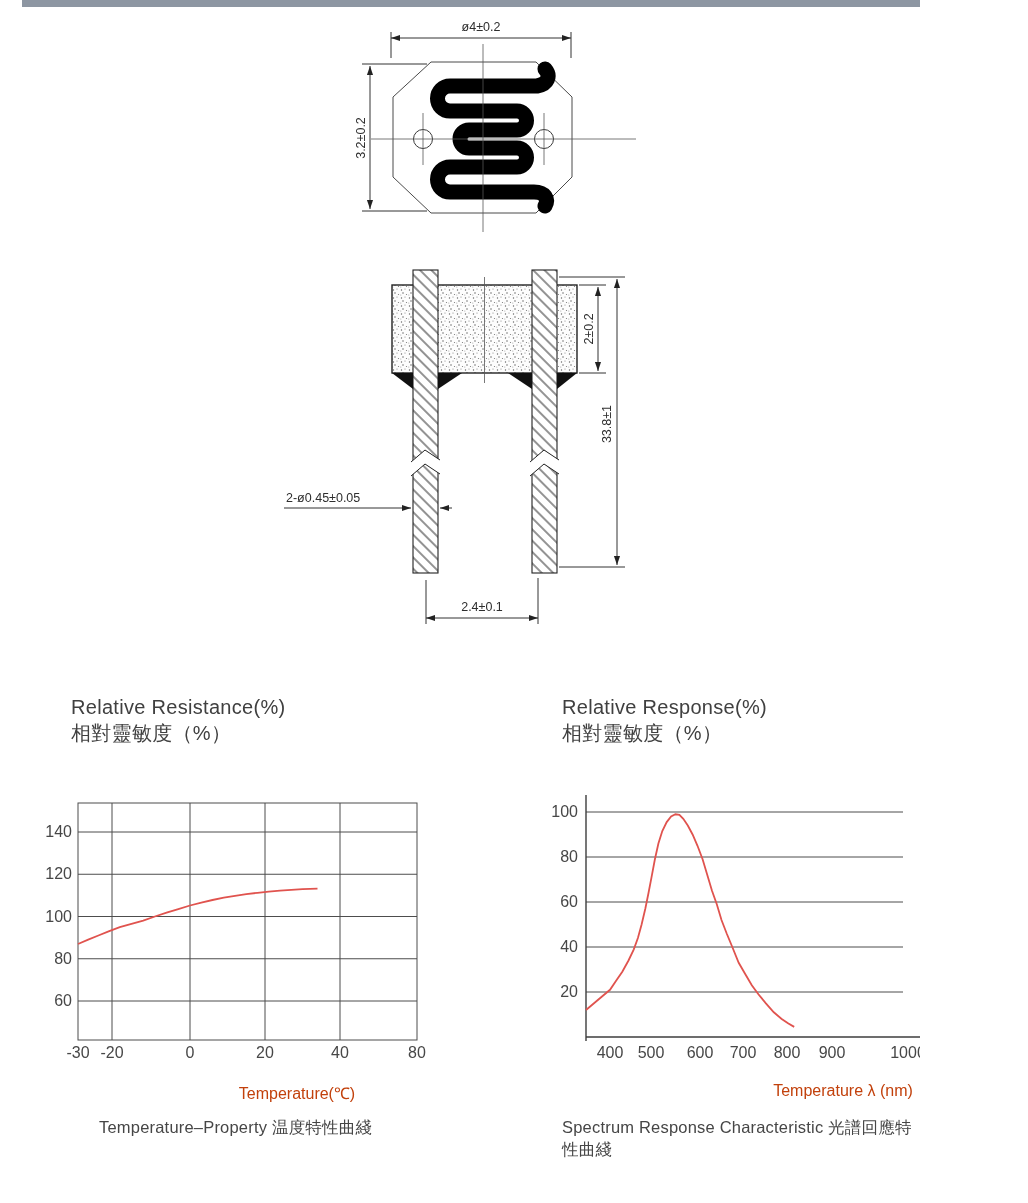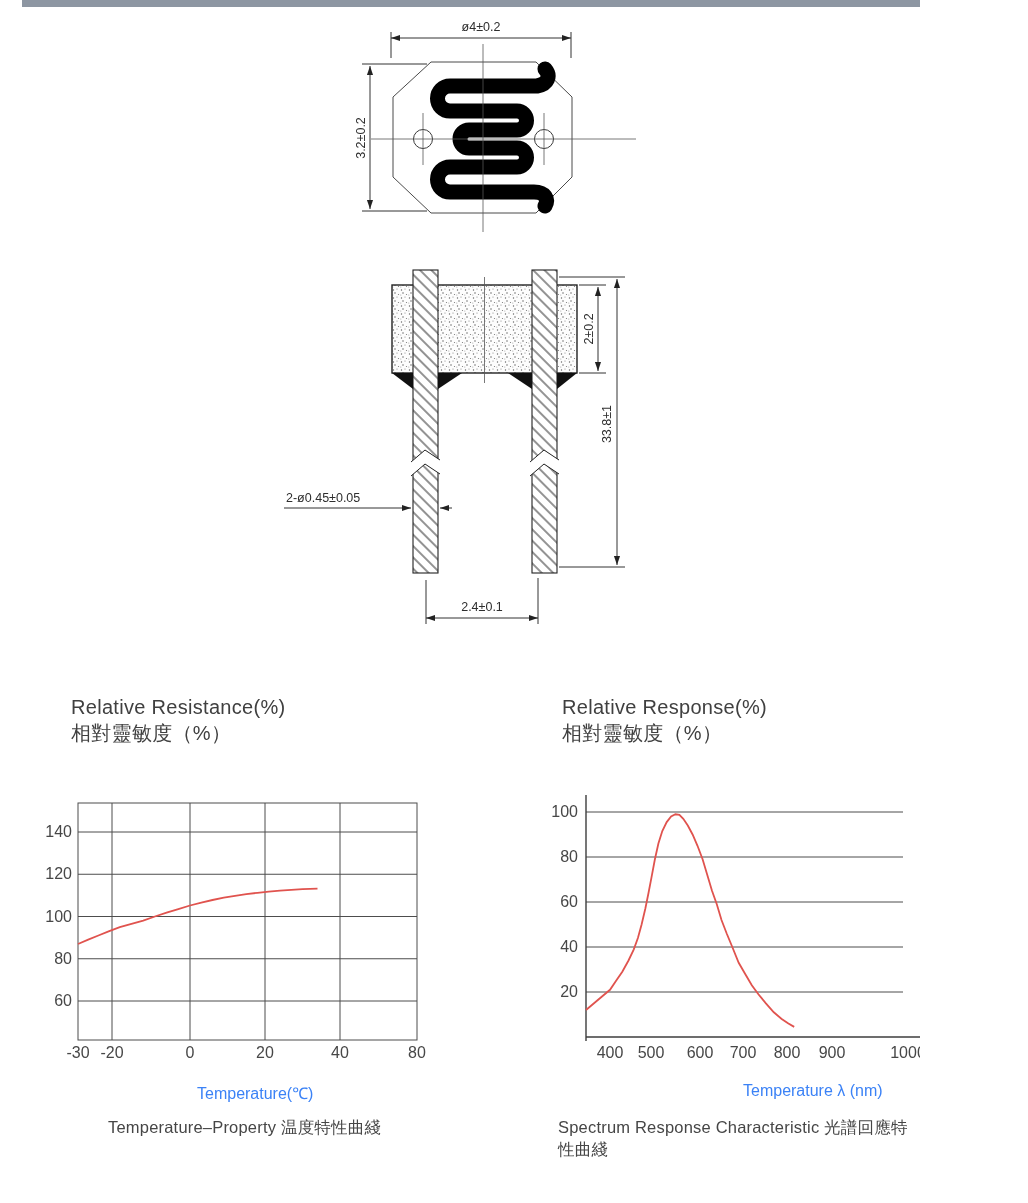--- a/index.html
+++ b/index.html
@@ -8,22 +8,22 @@
   .band{position:absolute;left:22px;top:0;width:980px;height:7px;background:#8d96a2;}
   svg.layer{position:absolute;left:0;top:0;}
   svg text{font-family:"Liberation Sans",sans-serif;fill:#2e2e2e;stroke:none;}
   #mech text{font-size:12.5px;}
   .dim line{stroke:#333;stroke-width:1;}
   .cl{stroke:#555;stroke-width:0.8;}
   #charts .grid{stroke:#4d4d4d;stroke-width:1;fill:none;}
   #charts .axis{stroke:#3d3d3d;stroke-width:1.4;fill:none;}
   #charts text.tick{font-size:16px;fill:#474747;}
   .ctitle{position:absolute;font-size:20px;color:#404040;line-height:1.32;letter-spacing:0.3px;margin-left:8px;}
-  .xlab{position:absolute;top:1082px;width:200px;font-size:16px;color:#3b82f6;text-align:left;}
-  .caption{position:absolute;top:1117px;font-size:16.5px;color:#464646;letter-spacing:0.2px;margin-left:9px;}
+  .xlab{position:absolute;top:1082px;width:200px;font-size:16px;color:#c2410c;text-align:center;}
+  .caption{position:absolute;top:1117px;font-size:16.5px;color:#464646;letter-spacing:0.2px;}
 </style>
 </head>
 <body>
 
 <div class="page">
 
   <div class="band"></div>
 
   <svg id="mech" class="layer" width="1028" height="660" viewBox="0 0 1028 660">
     <defs>
@@ -155,15 +155,15 @@
   </div>
   <div class="ctitle" style="left:554px;top:694px;">
     <span>Relative Response(%)</span><br>
     <span>相對靈敏度（%）</span>
   </div>
 
   <div class="xlab" style="left:197px;">Temperature(℃)</div>
   <div class="xlab" style="left:743px;">Temperature λ (nm)</div>
 
   <div class="caption" style="left:99px;">Temperature–Property 温度特性曲綫</div>
-  <div class="caption" style="left:549px;">Spectrum Response Characteristic 光譜回應特性曲綫</div>
+  <div class="caption" style="left:562px;">Spectrum Response Characteristic 光譜回應特性曲綫</div>
 
 </div>
 
 </body></html>

